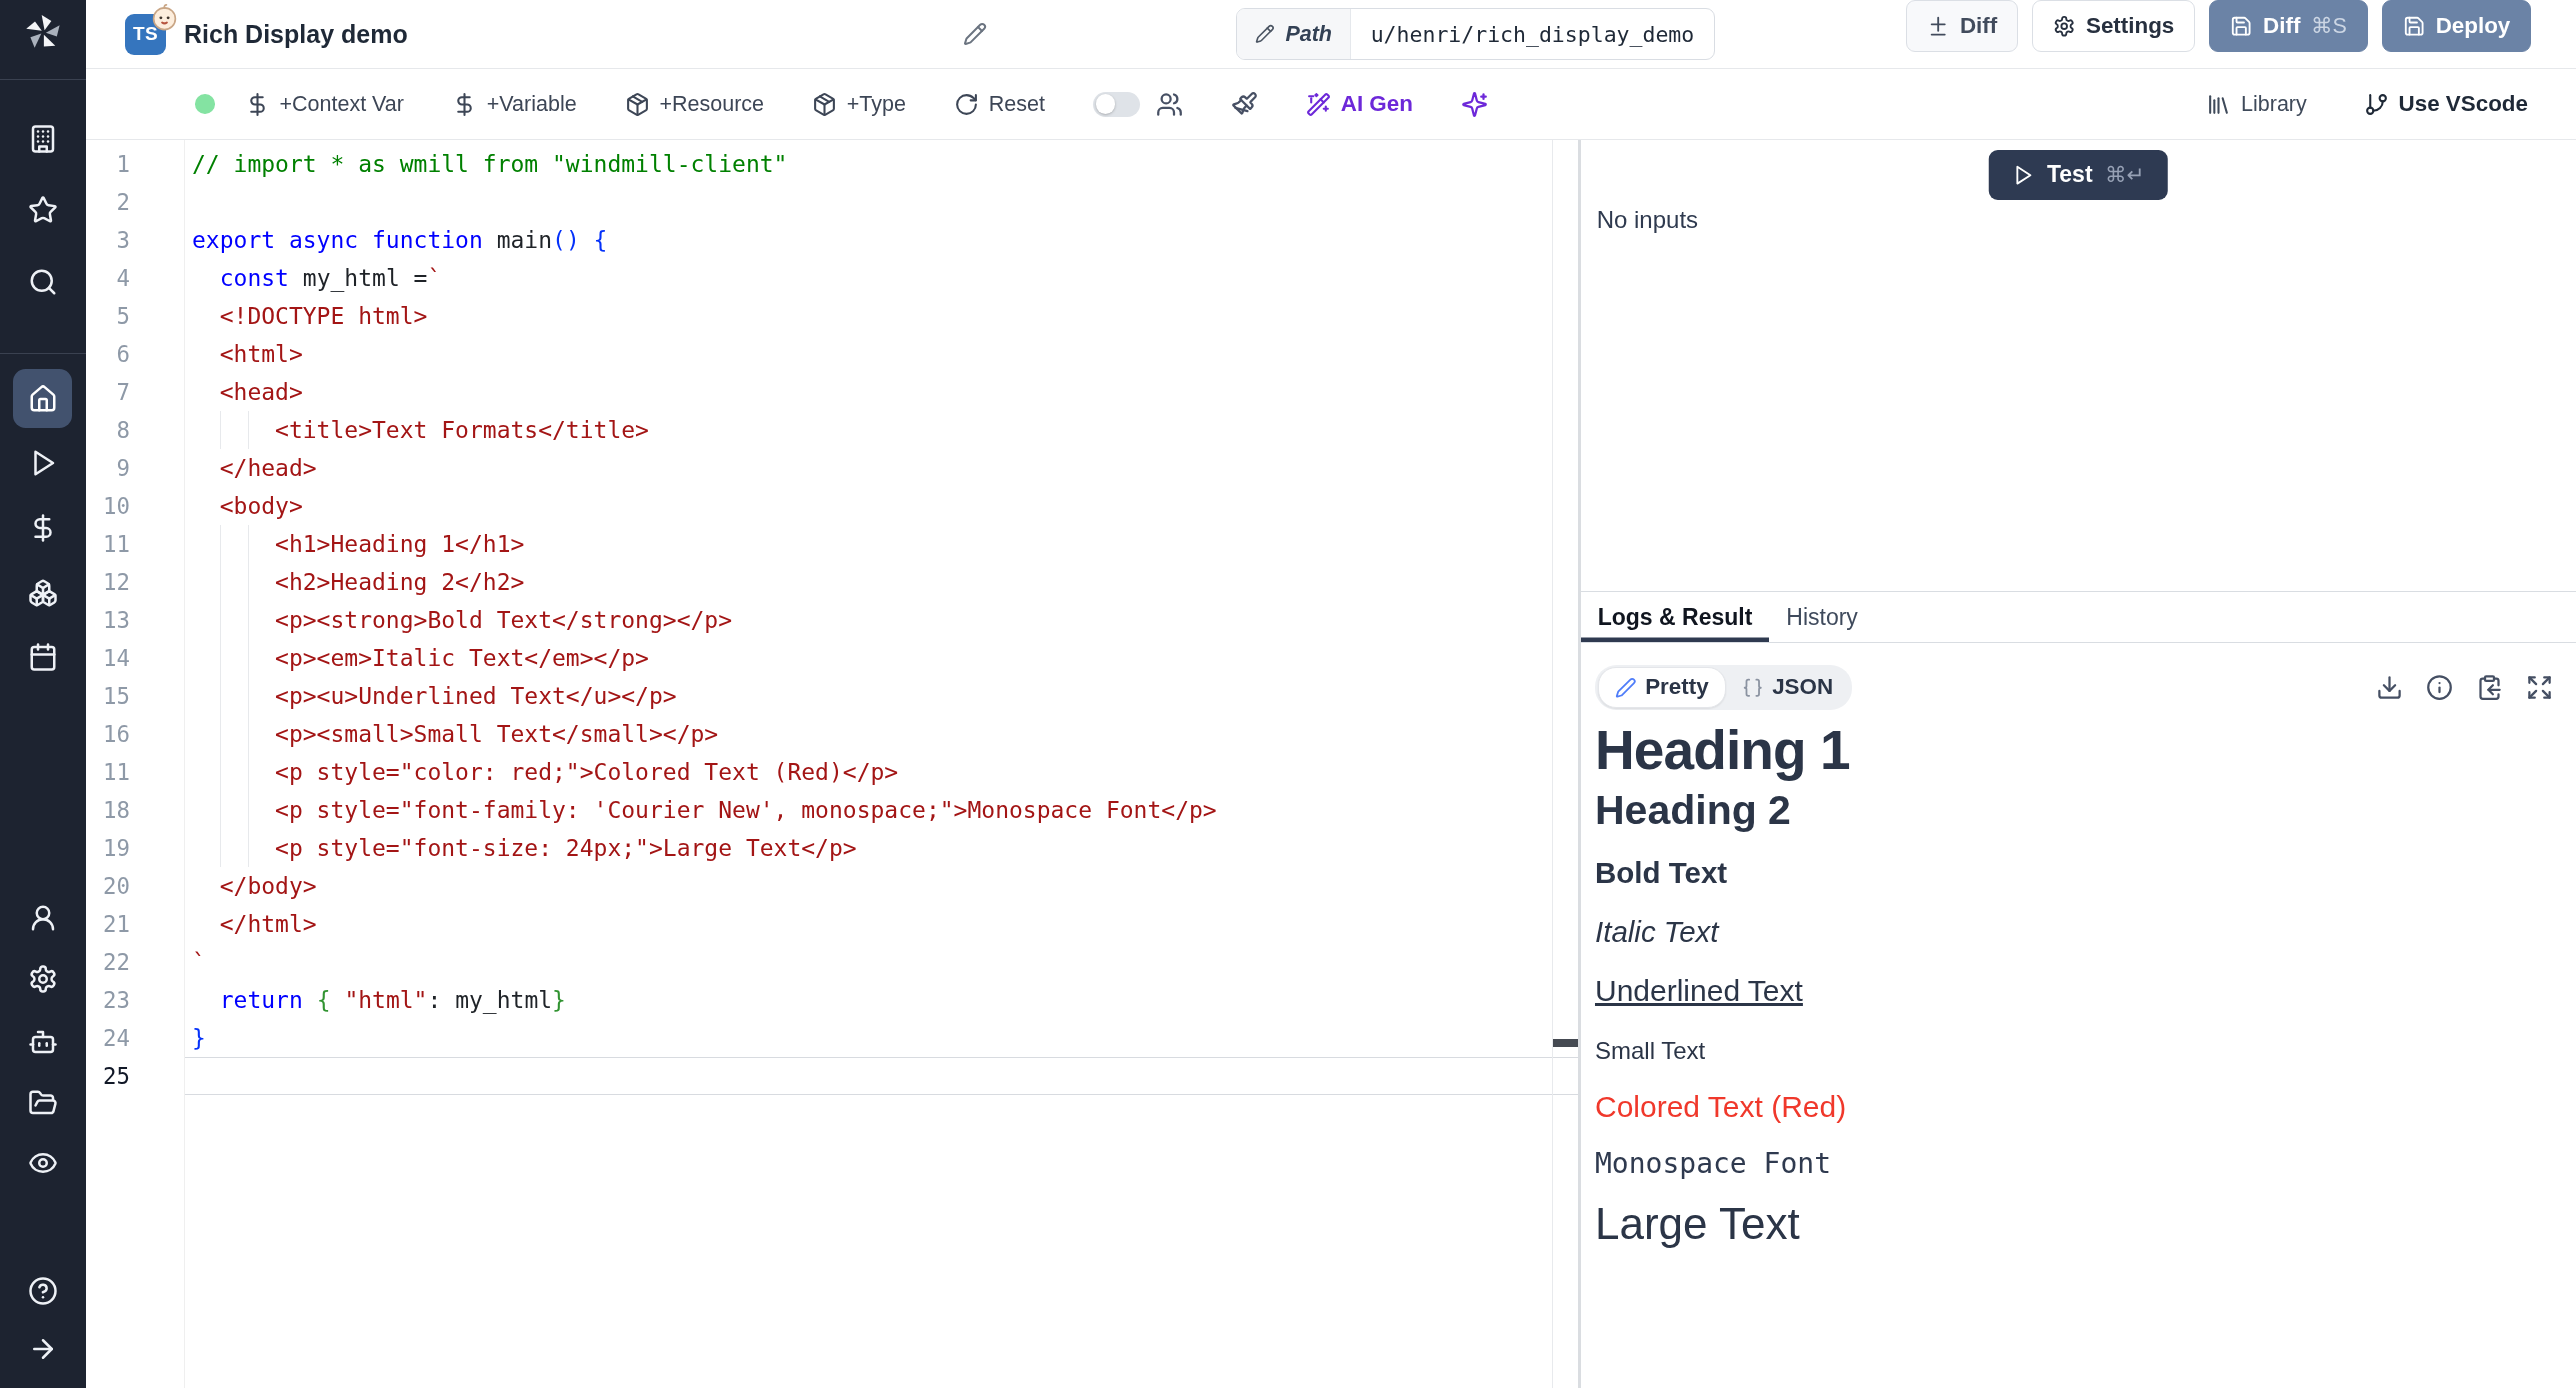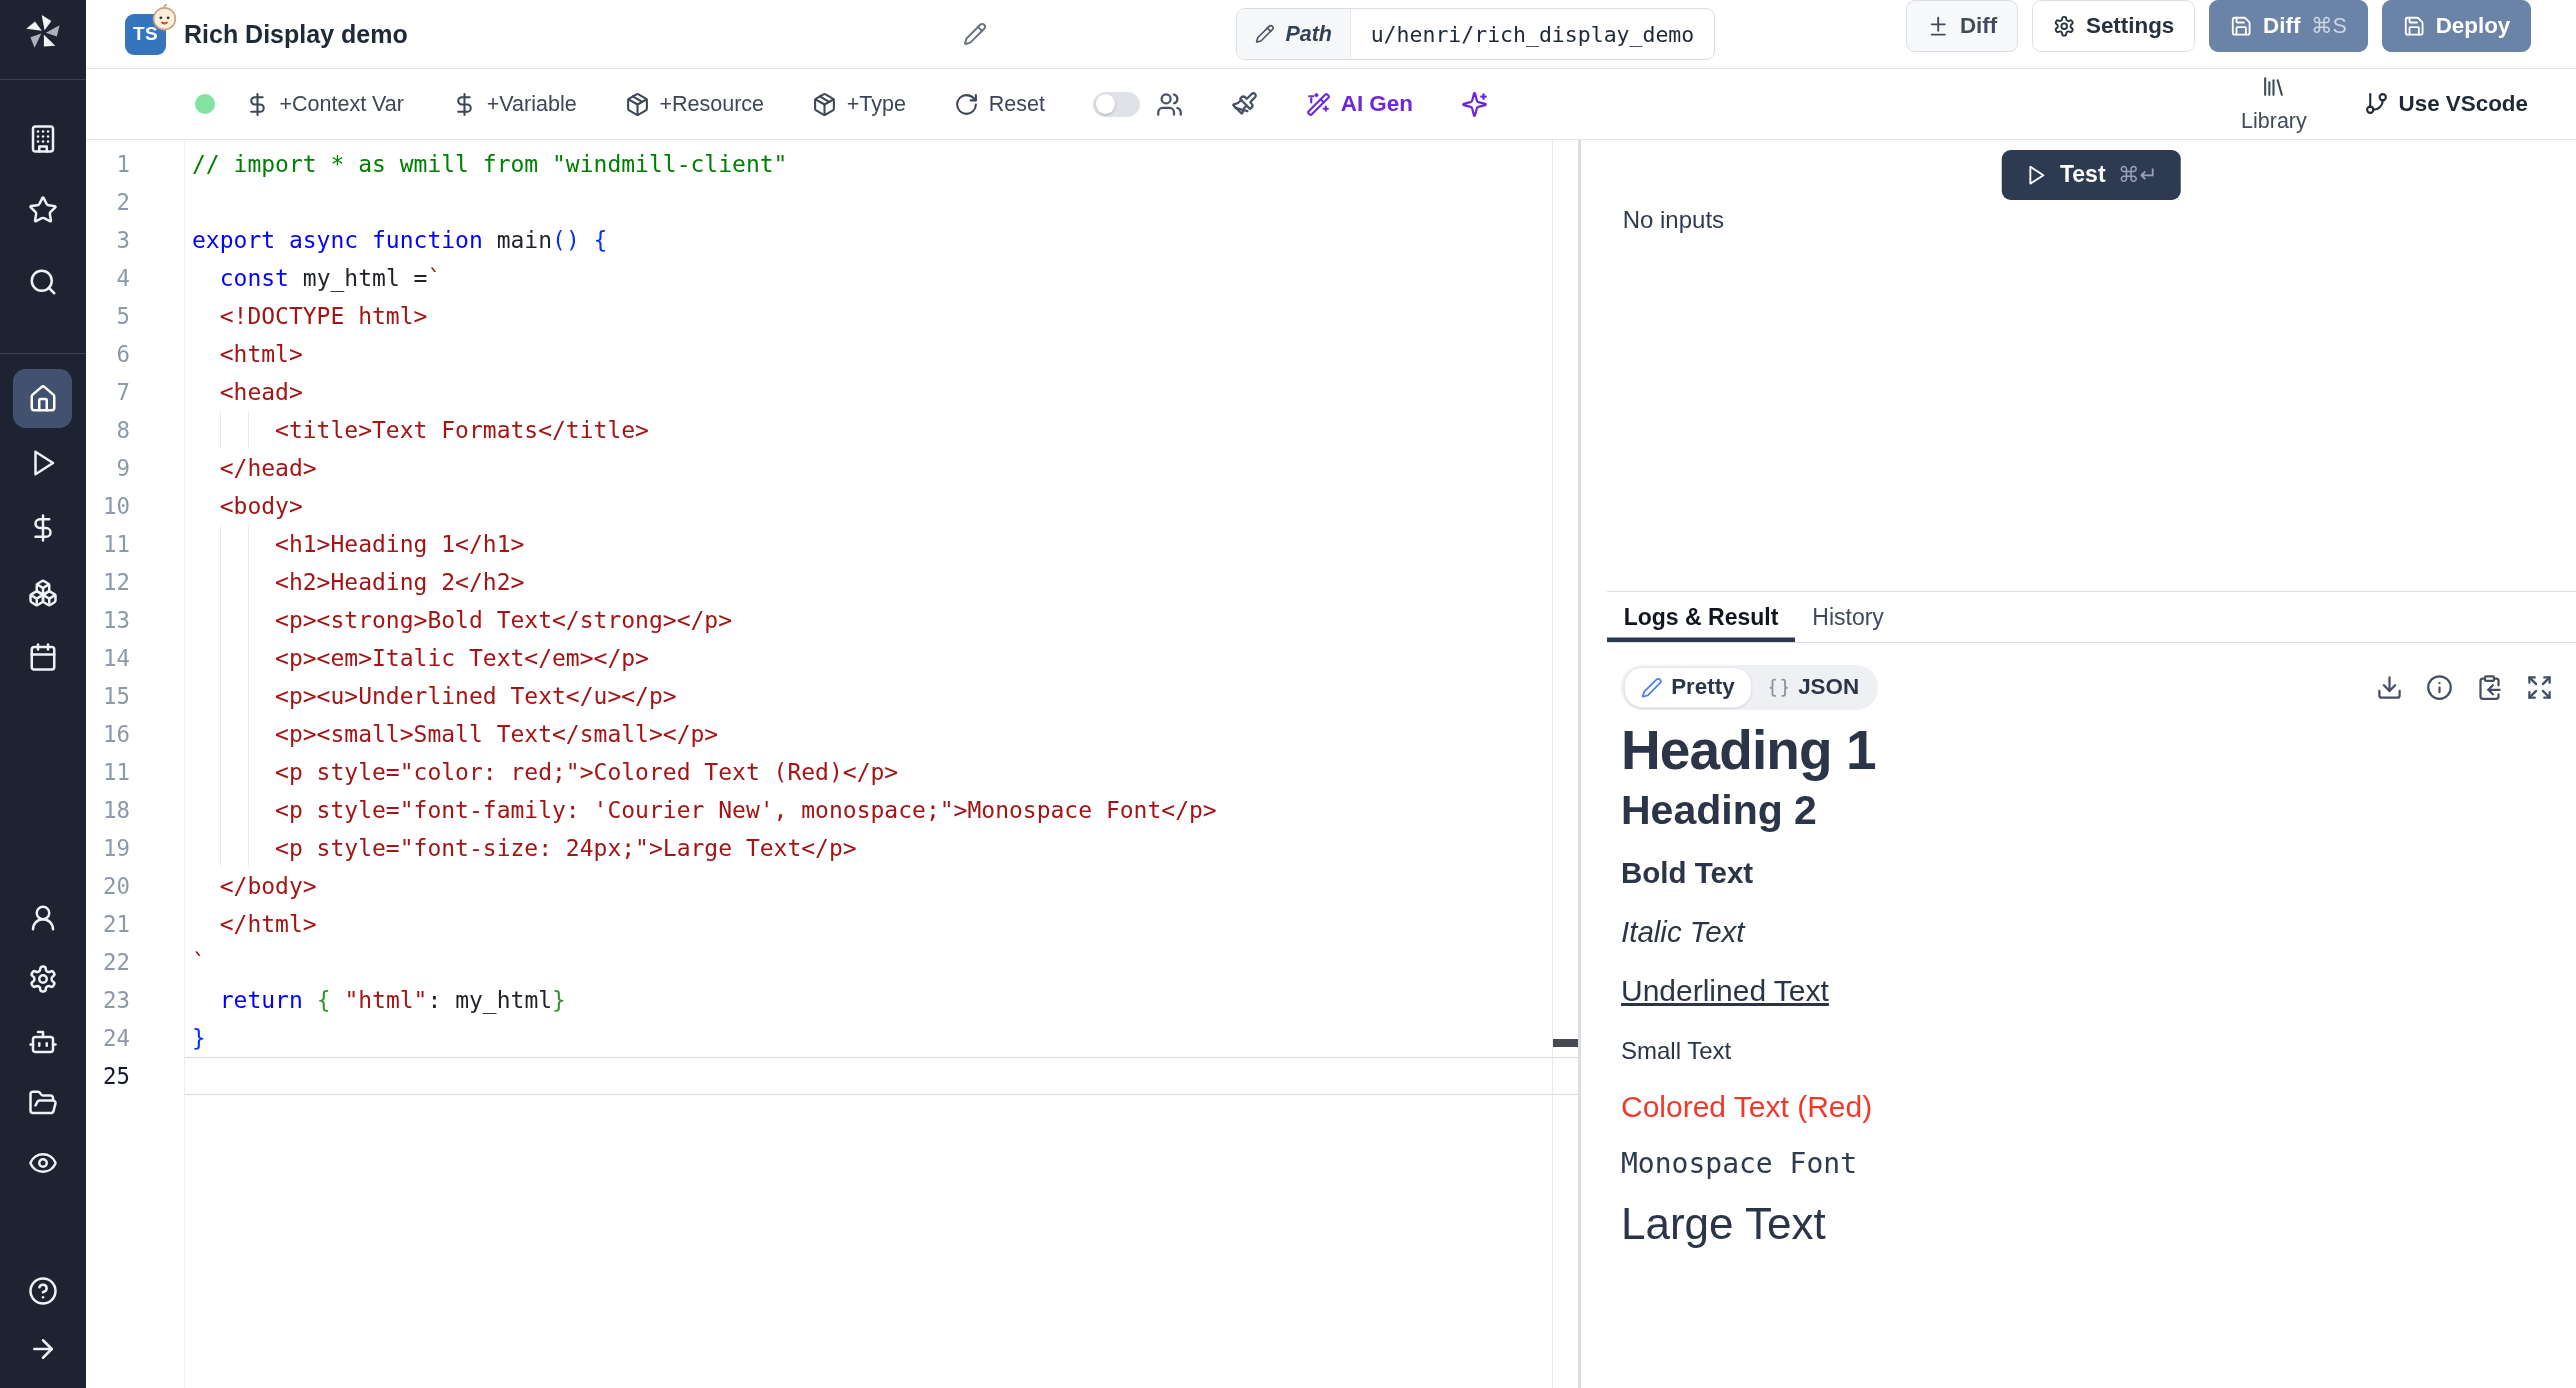--- a/index.html
+++ b/index.html
@@ -55,21 +55,21 @@
     cursor:pointer; white-space:nowrap; }
   .tb-btn svg { width:25px; height:25px; }
   .tb-btn.purple { color:#6d28d9; font-weight:600; font-size:22.4px; }
   .toggle { position:relative; width:47px; height:25px; border-radius:12.5px; background:#dfe3e8; cursor:pointer; }
   .toggle .knob { position:absolute; left:2.7px; top:2.7px; width:19.7px; height:19.7px; border-radius:50%;
     background:#fff; box-shadow:0 0.9px 2.7px rgba(0,0,0,.25); }
   .tb-icon { width:27px; height:27px; color:#475064; cursor:pointer; }
   .tb-icon svg { width:27px; height:27px; }
   .tb-icon.purple { color:#6d28d9; }
   .tb-right { position:absolute; right:48px; display:flex; align-items:center; gap:57px; }
-  .tb-right .lib { color:#3f4a5a; font-weight:500;flex-direction:column; }
+  .tb-right .lib { color:#3f4a5a; font-weight:500; }
   .tb-right .vsc { color:#1f2937; font-weight:700; font-size:22.4px; }
 
   
   .content { flex:1; display:flex; min-height:0; }
 
   
   .editor { position:relative; width:1492px; flex:none; background:#fff; overflow:hidden; }
   .gutter-line { position:absolute; left:98px; top:0; bottom:0; width:0.9px; background:#efefef; }
   .track-line { position:absolute; left:1466px; top:0; bottom:0; width:0.9px; background:#e8eaed; }
   .cursor-marker { position:absolute; left:1467px; top:899px; width:25px; height:8px; background:#454a52; }
@@ -81,21 +81,21 @@
   .cl.cur .ln { color:#111827; }
   .lc { flex:1; position:relative; padding-left:8px; color:#1f2328; cursor:text; }
   .cl.cur .lc { border-top:1.8px solid #d8dbe0; border-bottom:1.8px solid #d8dbe0; border-left:1.8px solid #d8dbe0; }
   .guide { position:absolute; top:0; bottom:0; width:0.9px; background:#e7e9ec; }
   .tk.cm { color:#008000; } .tk.kw { color:#0000ff; } .tk.str { color:#a31515; }
   .tk.b1 { color:#0431fa; } .tk.b2 { color:#319331; } .tk.tx { color:#1f2328; }
 
   .vsplit { width:2.7px; background:#dadde1; flex:none; cursor:col-resize; }
 
   
-  .rpanel { flex:1; display:flex; flex-direction:column; background:#fff; min-width:0;padding-left:26px; }
+  .rpanel { flex:1; display:flex; flex-direction:column; background:#fff; min-width:0; }
   .inputs { position:relative; height:452px; flex:none; border-bottom:0.9px solid #d9dde2; }
   .test-btn { position:absolute; left:50%; transform:translateX(-50%); top:9.8px; height:50px;
     display:flex; align-items:center; gap:12.5px; padding:0 23px; background:#2e3a52; border-radius:9px;
     color:#fff; font-size:23px; font-weight:700; cursor:pointer; }
   .test-btn svg { width:22.4px; height:22.4px; }
   .test-btn .kbd2 { color:#97a1b5; font-weight:500; font-size:21.5px; }
   .no-inputs { position:absolute; left:16px; top:66px; font-size:24px; color:#2f3a4f; }
 
   .rtabs { height:51px; flex:none; display:flex; border-bottom:0.9px solid #d9dde2; }
   .rtab { display:flex; align-items:center; padding:0 17px; font-size:23px; color:#3f4a5c; cursor:pointer; }

